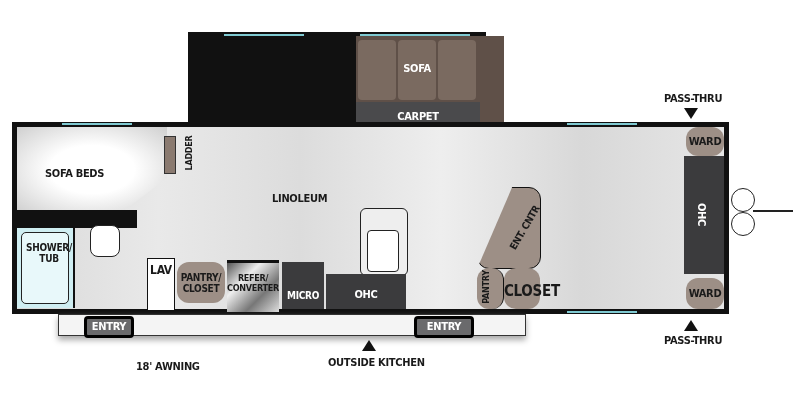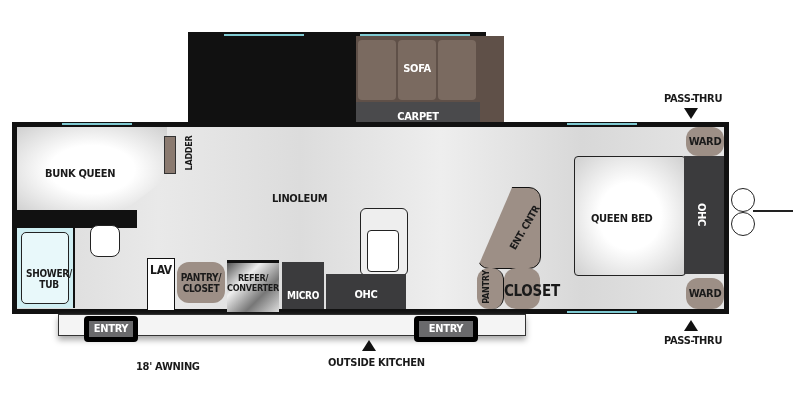--- a/index.html
+++ b/index.html
@@ -5,21 +5,21 @@
   html,body{margin:0;padding:0;background:#fff;}
   body{width:800px;height:400px;position:relative;overflow:hidden;font-family:"Liberation Sans",sans-serif;}
   .abs{position:absolute;}
   .lbl{font-family:"DejaVu Sans Condensed","Liberation Sans",sans-serif;font-weight:bold;letter-spacing:-0.3px;color:#1a1a1a;font-size:11px;text-align:center;white-space:nowrap;}
   .lbl.w{color:#fff;}
   .floor{background:linear-gradient(90deg,#d9d9d9,#e9e9e9 20%,#dcdcdc 40%,#eeeeee 60%,#d8d8d8 80%,#e6e6e6);}
   .brown{background:#5f5048;}
   .taupe{background:#9d8f86;border-radius:12px;}
   .dark{background:#3b3b3d;}
   .win{background:#7fcad2;}
-  .entry{background:#6a6a6c;border:5px solid #000000;border-radius:4px;color:#fff;}
+  .entry{background:#6a6a6c;border:3px solid #000000;border-radius:4px;color:#fff;}
 </style>
 </head>
 <body>
 
 <div class="abs" style="left:188px;top:32px;width:298px;height:100px;background:#111;">
   <div class="abs win" style="left:36px;top:2px;width:80px;height:2px;"></div>
   <div class="abs win" style="left:172px;top:2px;width:110px;height:2px;"></div>
 
 
   <div class="abs brown" style="left:168px;top:4px;width:148px;height:94px;">
@@ -33,29 +33,29 @@
   </div>
 </div>
 
 <div class="abs" style="left:12px;top:122px;width:717px;height:192px;background:#111;">
   <div class="abs floor" style="left:5px;top:5px;width:707px;height:182px;"></div>
   <div class="abs win" style="left:50px;top:1px;width:70px;height:2px;"></div>
   <div class="abs win" style="left:555px;top:1px;width:70px;height:2px;"></div>
   <div class="abs win" style="left:555px;top:189px;width:70px;height:2px;"></div>
 
   <div class="abs" style="left:5px;top:5px;width:150px;height:85px;background:radial-gradient(#fff 40%,#cfcfcf);clip-path:polygon(0 0,100% 0,100% 60%,70% 100%,0 100%);">
-    <div class="abs lbl" style="left:28px;top:40px;">BUNK QUEEN</div>
+    <div class="abs lbl" style="left:28px;top:40px;">SOFA BEDS</div>
   </div>
   <div class="abs" style="left:152px;top:14px;width:10px;height:36px;background:#8a7a70;border:1px solid #333;"></div>
   <div class="abs lbl" style="left:160px;top:26px;transform:rotate(-90deg);font-size:9px;">LADDER</div>
   <div class="abs" style="left:5px;top:88px;width:120px;height:18px;background:#111;"></div>
 
   <div class="abs" style="left:5px;top:106px;width:56px;height:80px;background:#cfeef2;border-right:2px solid #111;">
     <div class="abs" style="left:4px;top:4px;width:46px;height:70px;border:1px solid #222;border-radius:5px;background:#e8f8fa;"></div>
-    <div class="abs lbl" style="left:4px;width:56px;top:40px;white-space:normal;font-size:10px;">SHOWER/ TUB</div>
+    <div class="abs lbl" style="left:4px;width:56px;top:14px;white-space:normal;font-size:10px;">SHOWER/ TUB</div>
   </div>
   <div class="abs" style="left:78px;top:103px;width:28px;height:30px;background:#fff;border:1.5px solid #222;border-radius:8px;"></div>
 
   <div class="abs" style="left:135px;top:136px;width:26px;height:51px;background:#fff;border:1.5px solid #111;">
     <div class="abs lbl" style="left:0;right:0;top:4px;font-size:12px;">LAV</div>
   </div>
   <div class="abs taupe" style="left:165px;top:140px;width:48px;height:41px;">
     <div class="abs lbl" style="left:2px;right:2px;top:10px;white-space:normal;font-size:10px;">PANTRY/ CLOSET</div>
   </div>
   <div class="abs" style="left:215px;top:138px;width:52px;height:49px;background:linear-gradient(135deg,#555,#eee,#777,#ddd);border-top:3px solid #111;">
@@ -74,23 +74,20 @@
   <div class="abs taupe" style="left:465px;top:65px;width:62px;height:80px;clip-path:polygon(100% 0,100% 100%,0 100%,55% 0);border:1px solid #111;">
     <div class="abs lbl" style="left:22px;top:34px;transform:rotate(-60deg);font-size:10px;">ENT. CNTR</div>
   </div>
   <div class="abs taupe" style="left:465px;top:146px;width:26px;height:41px;border-right:1.5px solid #111;">
     <div class="abs lbl" style="left:-8px;top:14px;transform:rotate(-90deg);font-size:9px;">PANTRY</div>
   </div>
   <div class="abs taupe" style="left:492px;top:146px;width:36px;height:41px;">
     <div class="abs lbl" style="left:0;right:0;top:14px;font-size:15px;">CLOSET</div>
   </div>
 
-  <div class="abs" style="left:562px;top:34px;width:110px;height:118px;background:radial-gradient(#fff 40%,#cfcfcf);border:1.5px solid #222;border-radius:4px;">
-    <div class="abs lbl" style="left:16px;top:55px;">QUEEN BED</div>
-  </div>
   <div class="abs dark" style="left:672px;top:34px;width:40px;height:118px;">
     <div class="abs lbl w" style="left:6px;top:52px;transform:rotate(90deg);">OHC</div>
   </div>
   <div class="abs taupe" style="left:674px;top:5px;width:38px;height:29px;">
     <div class="abs lbl" style="left:0;right:0;top:8px;">WARD</div>
   </div>
   <div class="abs taupe" style="left:674px;top:156px;width:38px;height:31px;">
     <div class="abs lbl" style="left:0;right:0;top:9px;">WARD</div>
   </div>
 </div>

